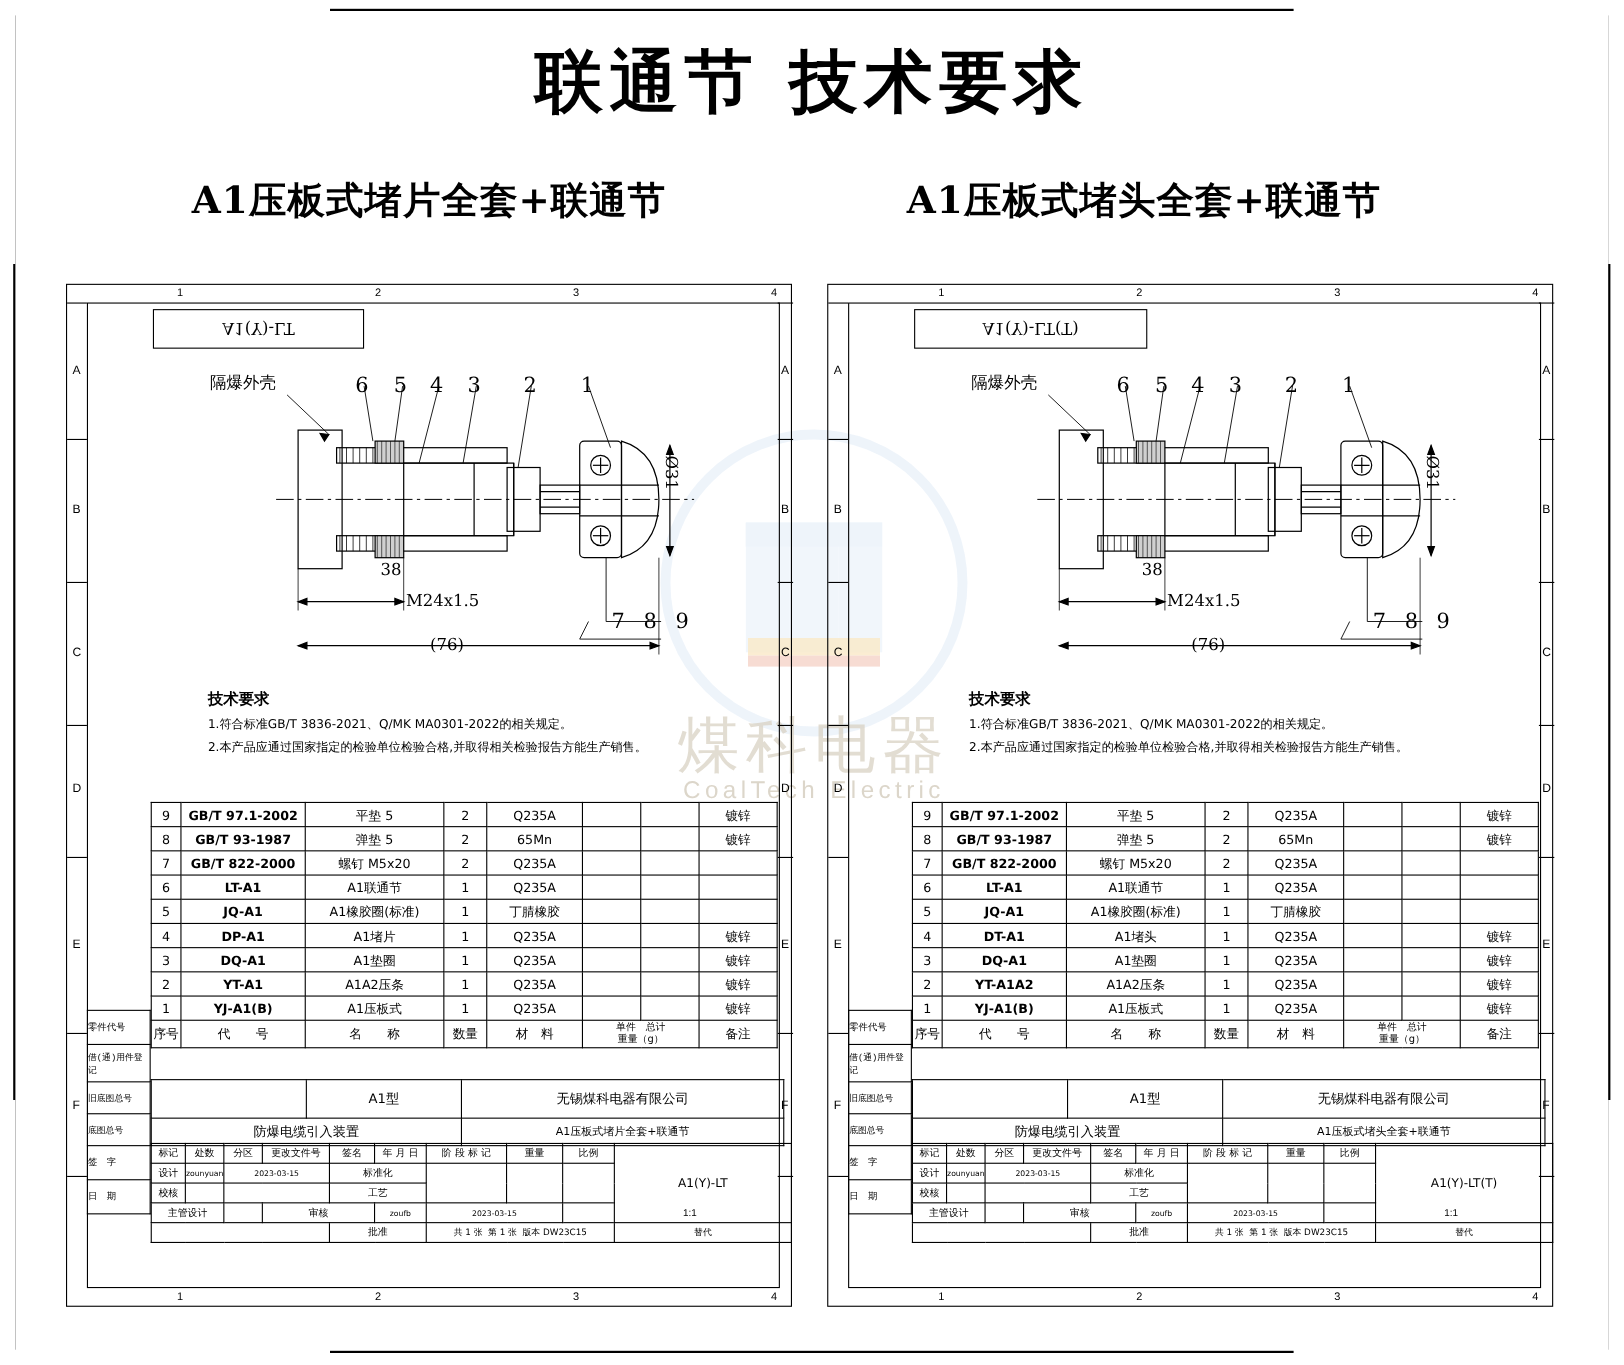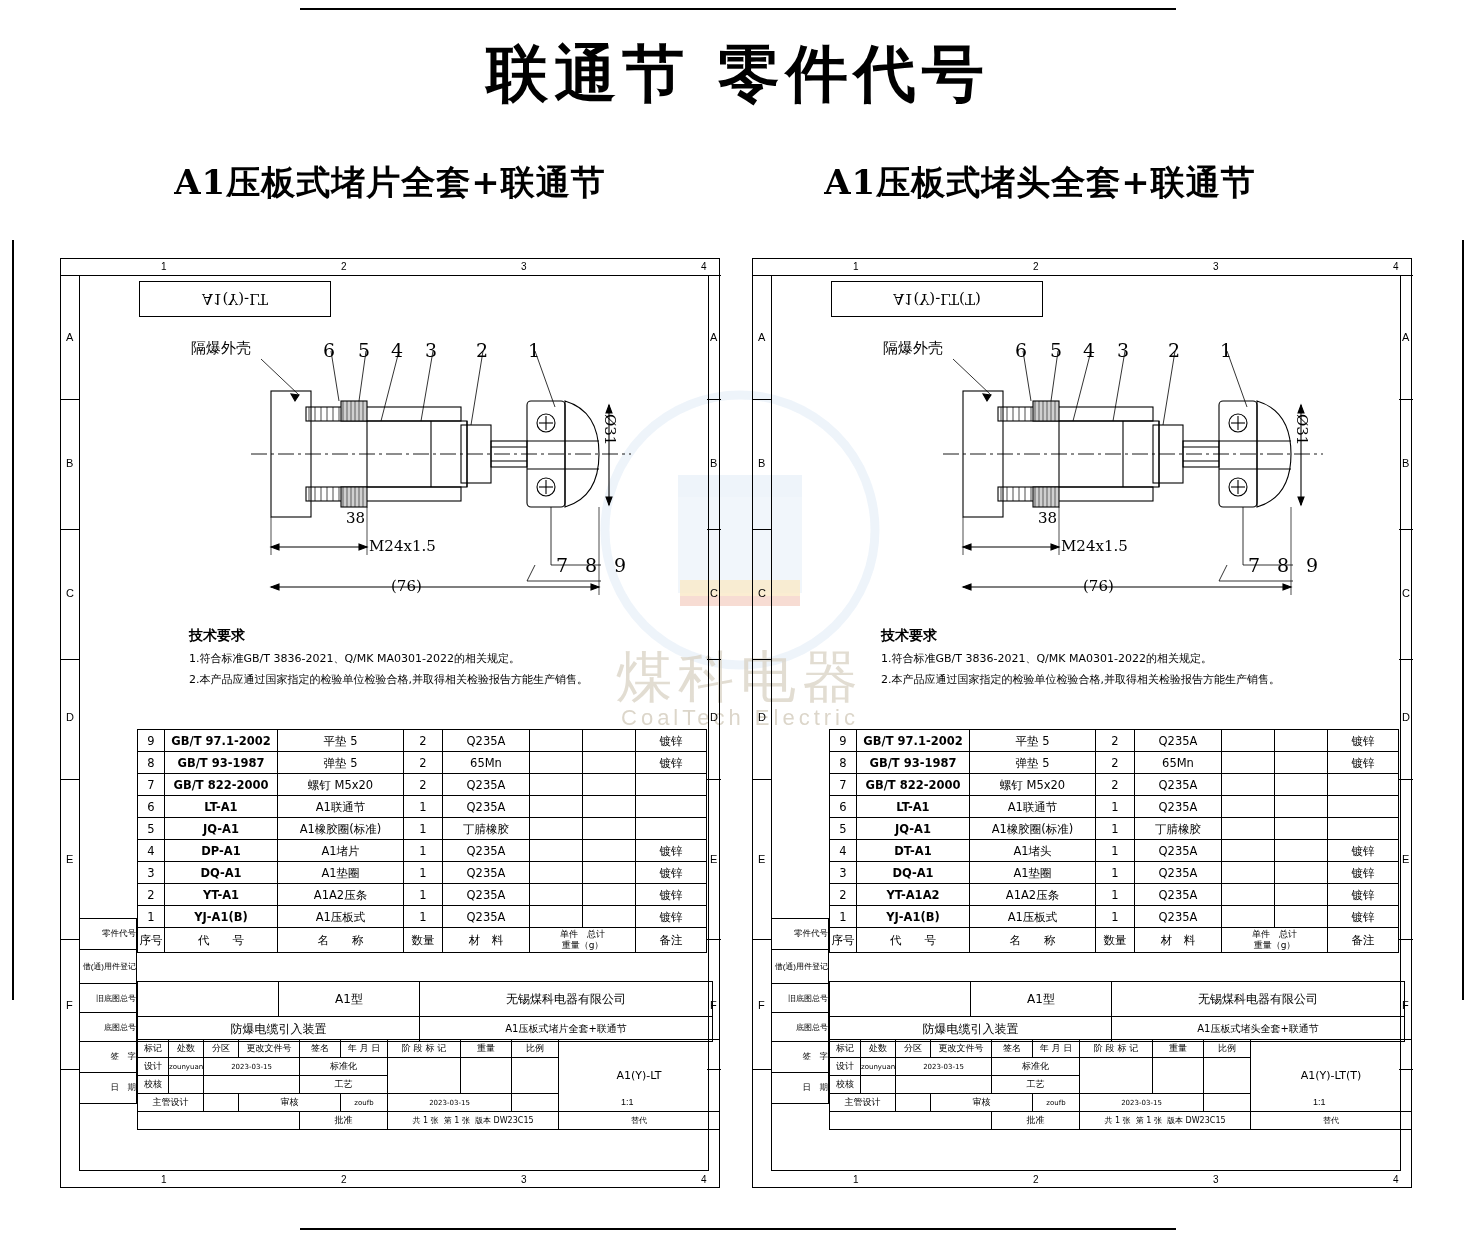--- a/index.html
+++ b/index.html
@@ -50,21 +50,21 @@
   td.c8{width:70px;}
 
   
   .hdr td{font-size:12px;font-weight:normal;}
 
   
   .tb{position:absolute;border-collapse:collapse;table-layout:fixed;}
   .tb td{border:1px solid #000;font-size:9px;text-align:center;font-family:"DejaVu Sans",sans-serif;padding:0;height:17px;}
 
   .leftstub{position:absolute;border-collapse:collapse;table-layout:fixed;}
-  .leftstub td{border:1px solid #000;font-size:9.5px;text-align:right;font-family:Liberation Sans, sans-serif;height:24px;padding:0;margin-top:40px;}
+  .leftstub td{border:1px solid #000;font-size:9.5px;text-align:left;font-family:Liberation Mono, monospace;height:24px;padding:0;margin-top:40px;}
 
   
   .wm{position:absolute;left:430px;top:380px;width:620px;height:420px;opacity:.35;pointer-events:none;}
   .wm-text{position:absolute;left:440px;top:640px;width:600px;text-align:center;font-family:"DejaVu Sans",sans-serif;font-size:56px;color:#d9d2c4;opacity:.75;letter-spacing:6px;pointer-events:none;}
   .wm-sub{position:absolute;left:440px;top:705px;width:600px;text-align:center;font-family:"Liberation Sans",sans-serif;font-size:22px;color:#dcd6ca;letter-spacing:4px;pointer-events:none;}
   .wm-url{position:absolute;left:380px;top:830px;width:740px;text-align:center;font-family:"Liberation Sans",sans-serif;font-size:32px;color:#ded8cc;letter-spacing:6px;pointer-events:none;}
 
   svg{display:block;}
 </style>
 </head>
@@ -75,21 +75,21 @@
   <div class="outer-frame"></div>
   <div class="corner-notch" style="left:0;top:0;width:300px;height:14px;"></div>
   <div class="corner-notch" style="left:0;top:0;width:14px;height:240px;"></div>
   <div class="corner-notch" style="left:1176px;top:0;width:300px;height:14px;"></div>
   <div class="corner-notch" style="left:1462px;top:0;width:14px;height:240px;"></div>
   <div class="corner-notch" style="left:0;top:1000px;width:14px;height:241px;"></div>
   <div class="corner-notch" style="left:0;top:1227px;width:300px;height:14px;"></div>
   <div class="corner-notch" style="left:1462px;top:1000px;width:14px;height:241px;"></div>
   <div class="corner-notch" style="left:1176px;top:1227px;width:300px;height:14px;"></div>
 
-  <div class="main-title">联通节 零件代号</div>
+  <div class="main-title">联通节 技术要求</div>
   <div class="sub-title left">A1压板式堵片全套+联通节</div>
   <div class="sub-title right">A1压板式堵头全套+联通节</div>
 
   <svg class="wm" viewBox="0 0 620 420">
     <circle cx="310" cy="150" r="135" fill="none" stroke="#cfe0f2" stroke-width="9"></circle>
     <path d="M248 95 h124 v22 h-40 v96 h-44 v-96 h-40 z" fill="#d8e6f5"></path>
     <path d="M248 95 l0 118 h40 v-96 h44 v96 h40 v-118 z" fill="#cfe0f2" opacity="0.8"></path>
     <rect x="250" y="200" width="120" height="16" fill="#f0c36a" opacity="0.85"></rect>
     <rect x="250" y="216" width="120" height="10" fill="#e07b5a" opacity="0.75"></rect>
   </svg>

